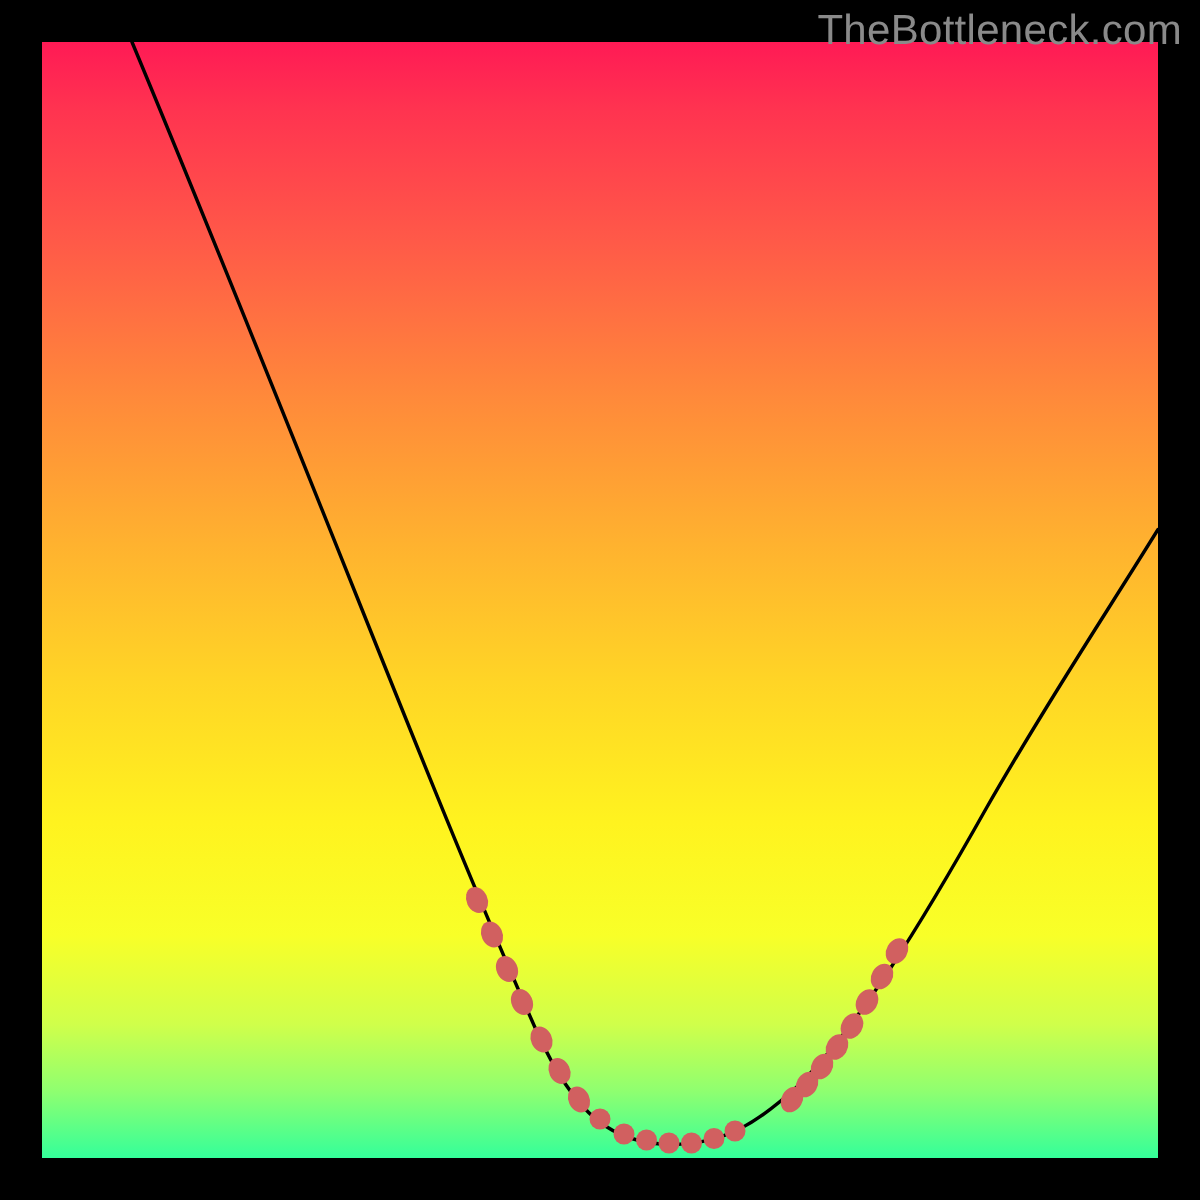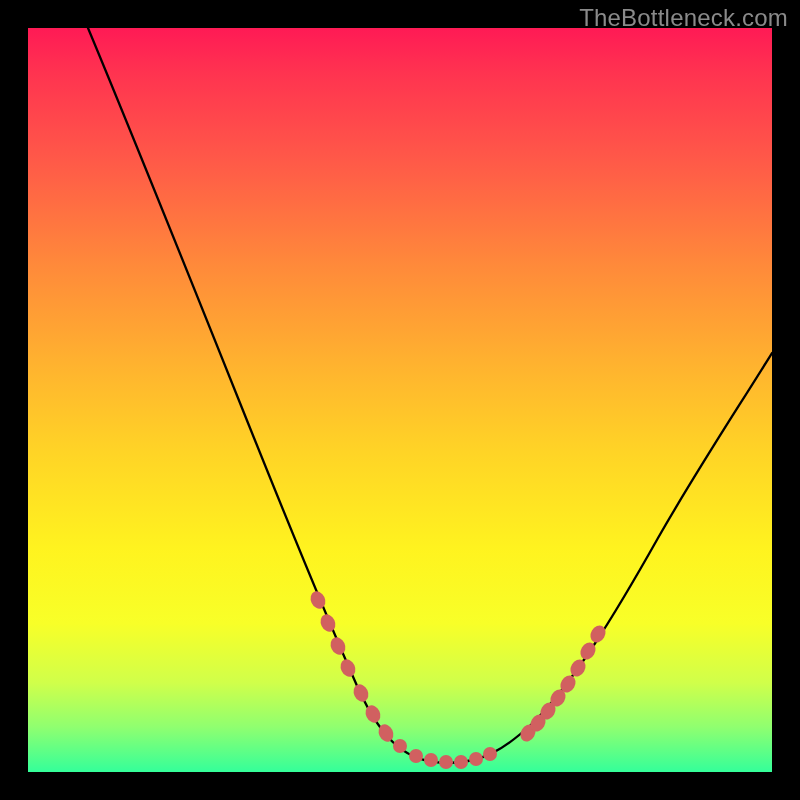--- a/index.html
+++ b/index.html
@@ -37,21 +37,21 @@
       #d0ff4a 88%,
       #8fff70 94%,
       #34ff9a 100%
     );
   }
   .watermark {
     position: absolute;
     top: 4px;
     right: 12px;
     color: #8a8a8a;
-    font-size: 24px;
+    font-size: 28px;
     font-weight: 500;
     letter-spacing: 0.2px;
     z-index: 10;
   }
   svg.overlay {
     position: absolute;
     top: 0;
     left: 0;
     width: 744px;
     height: 744px;

